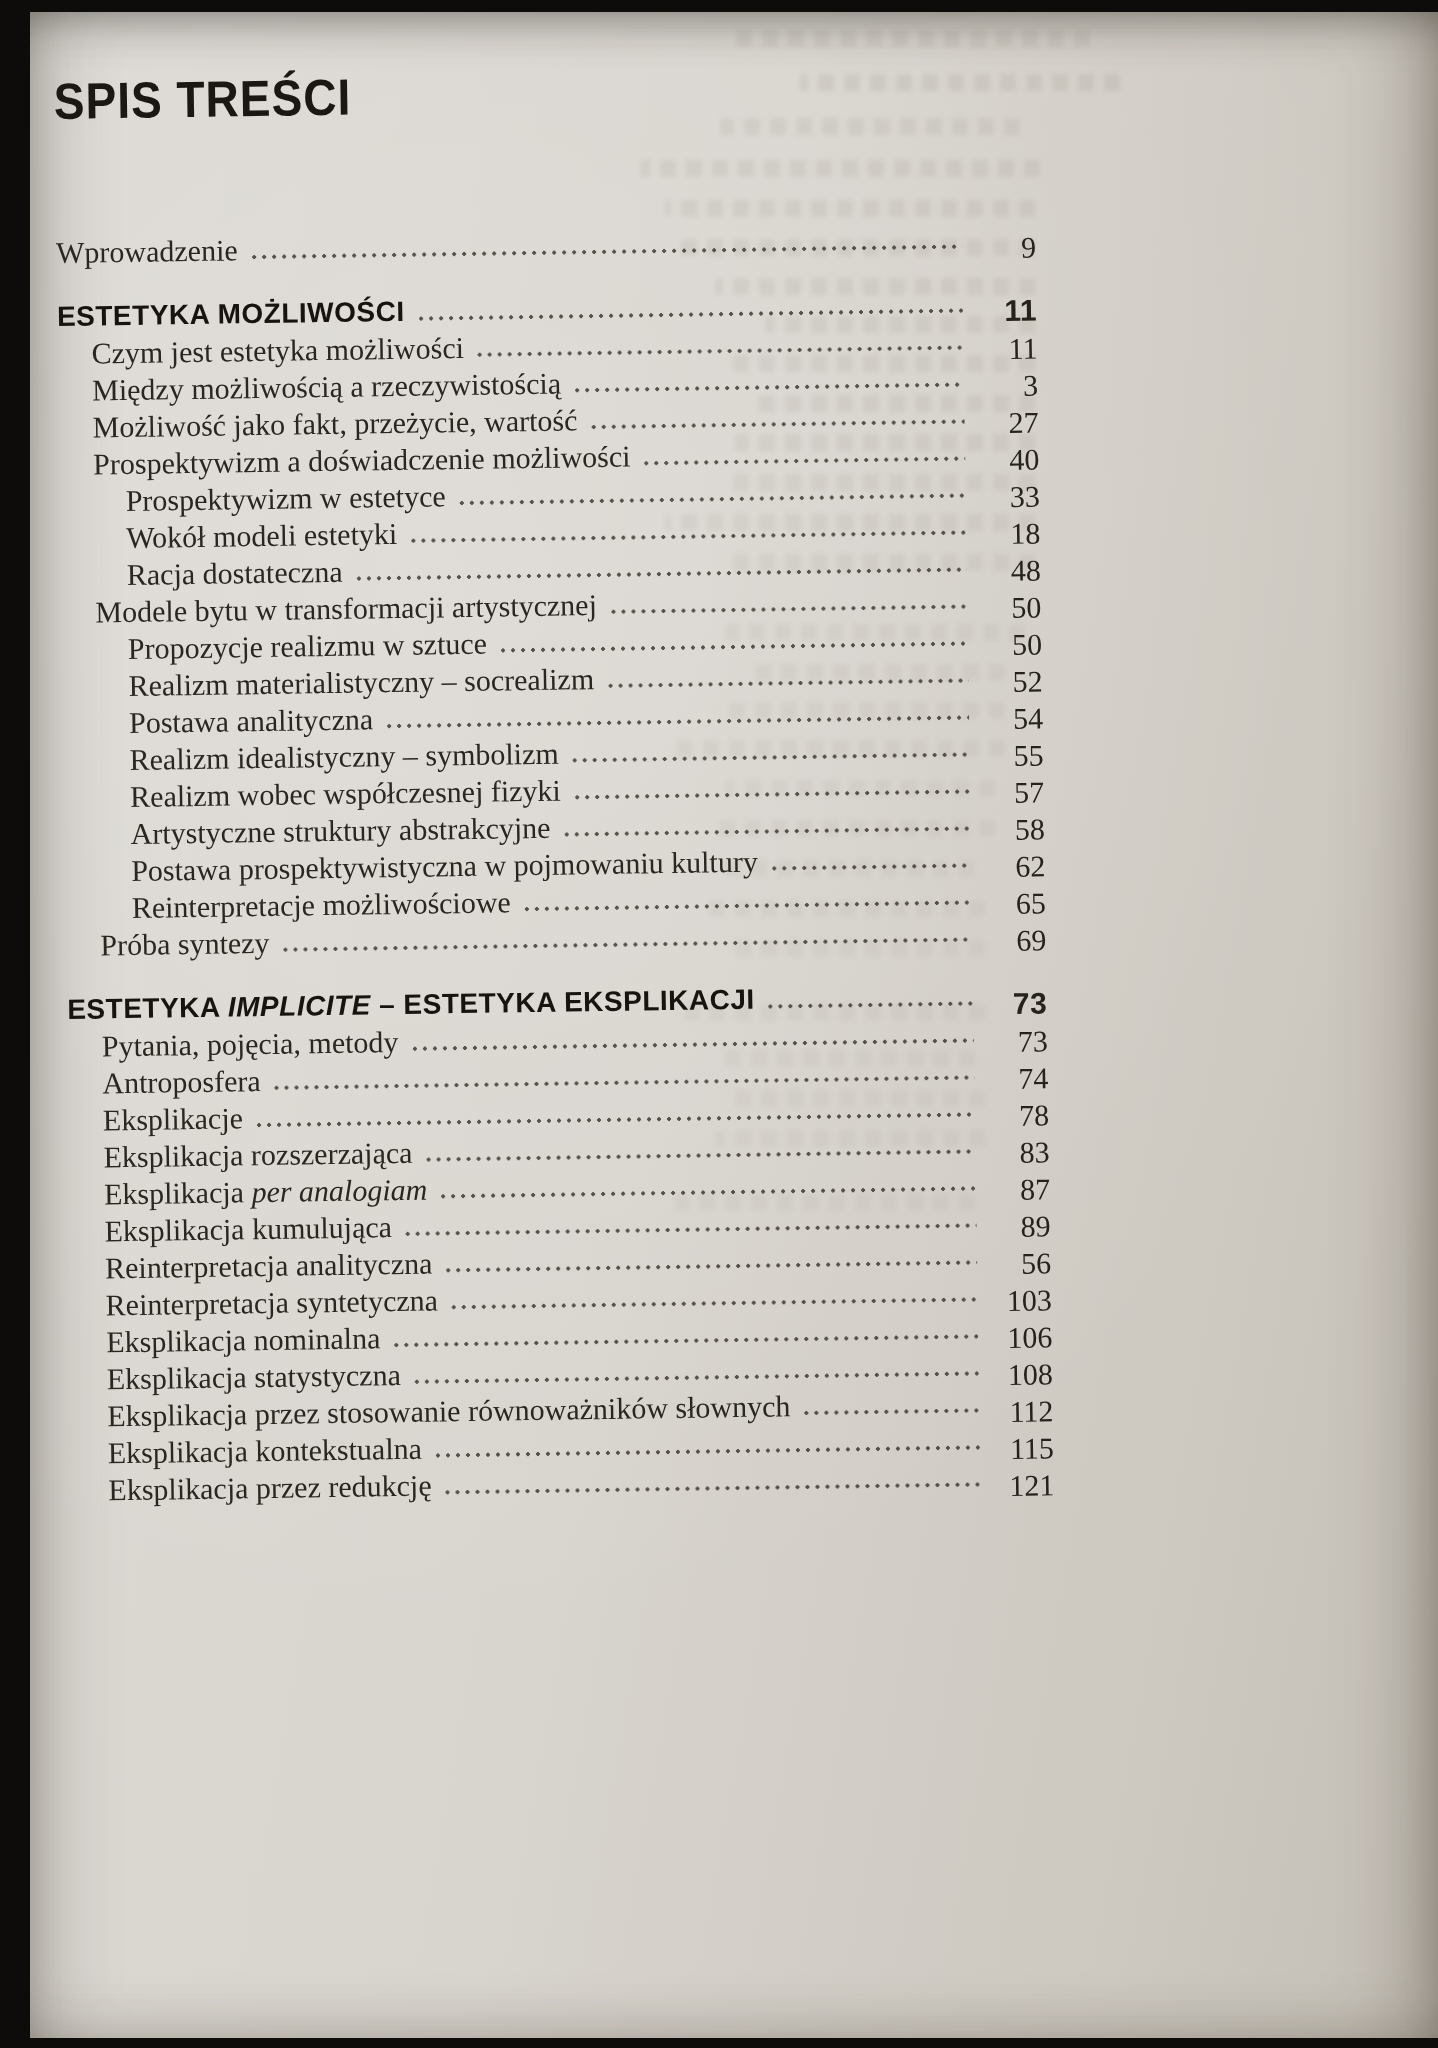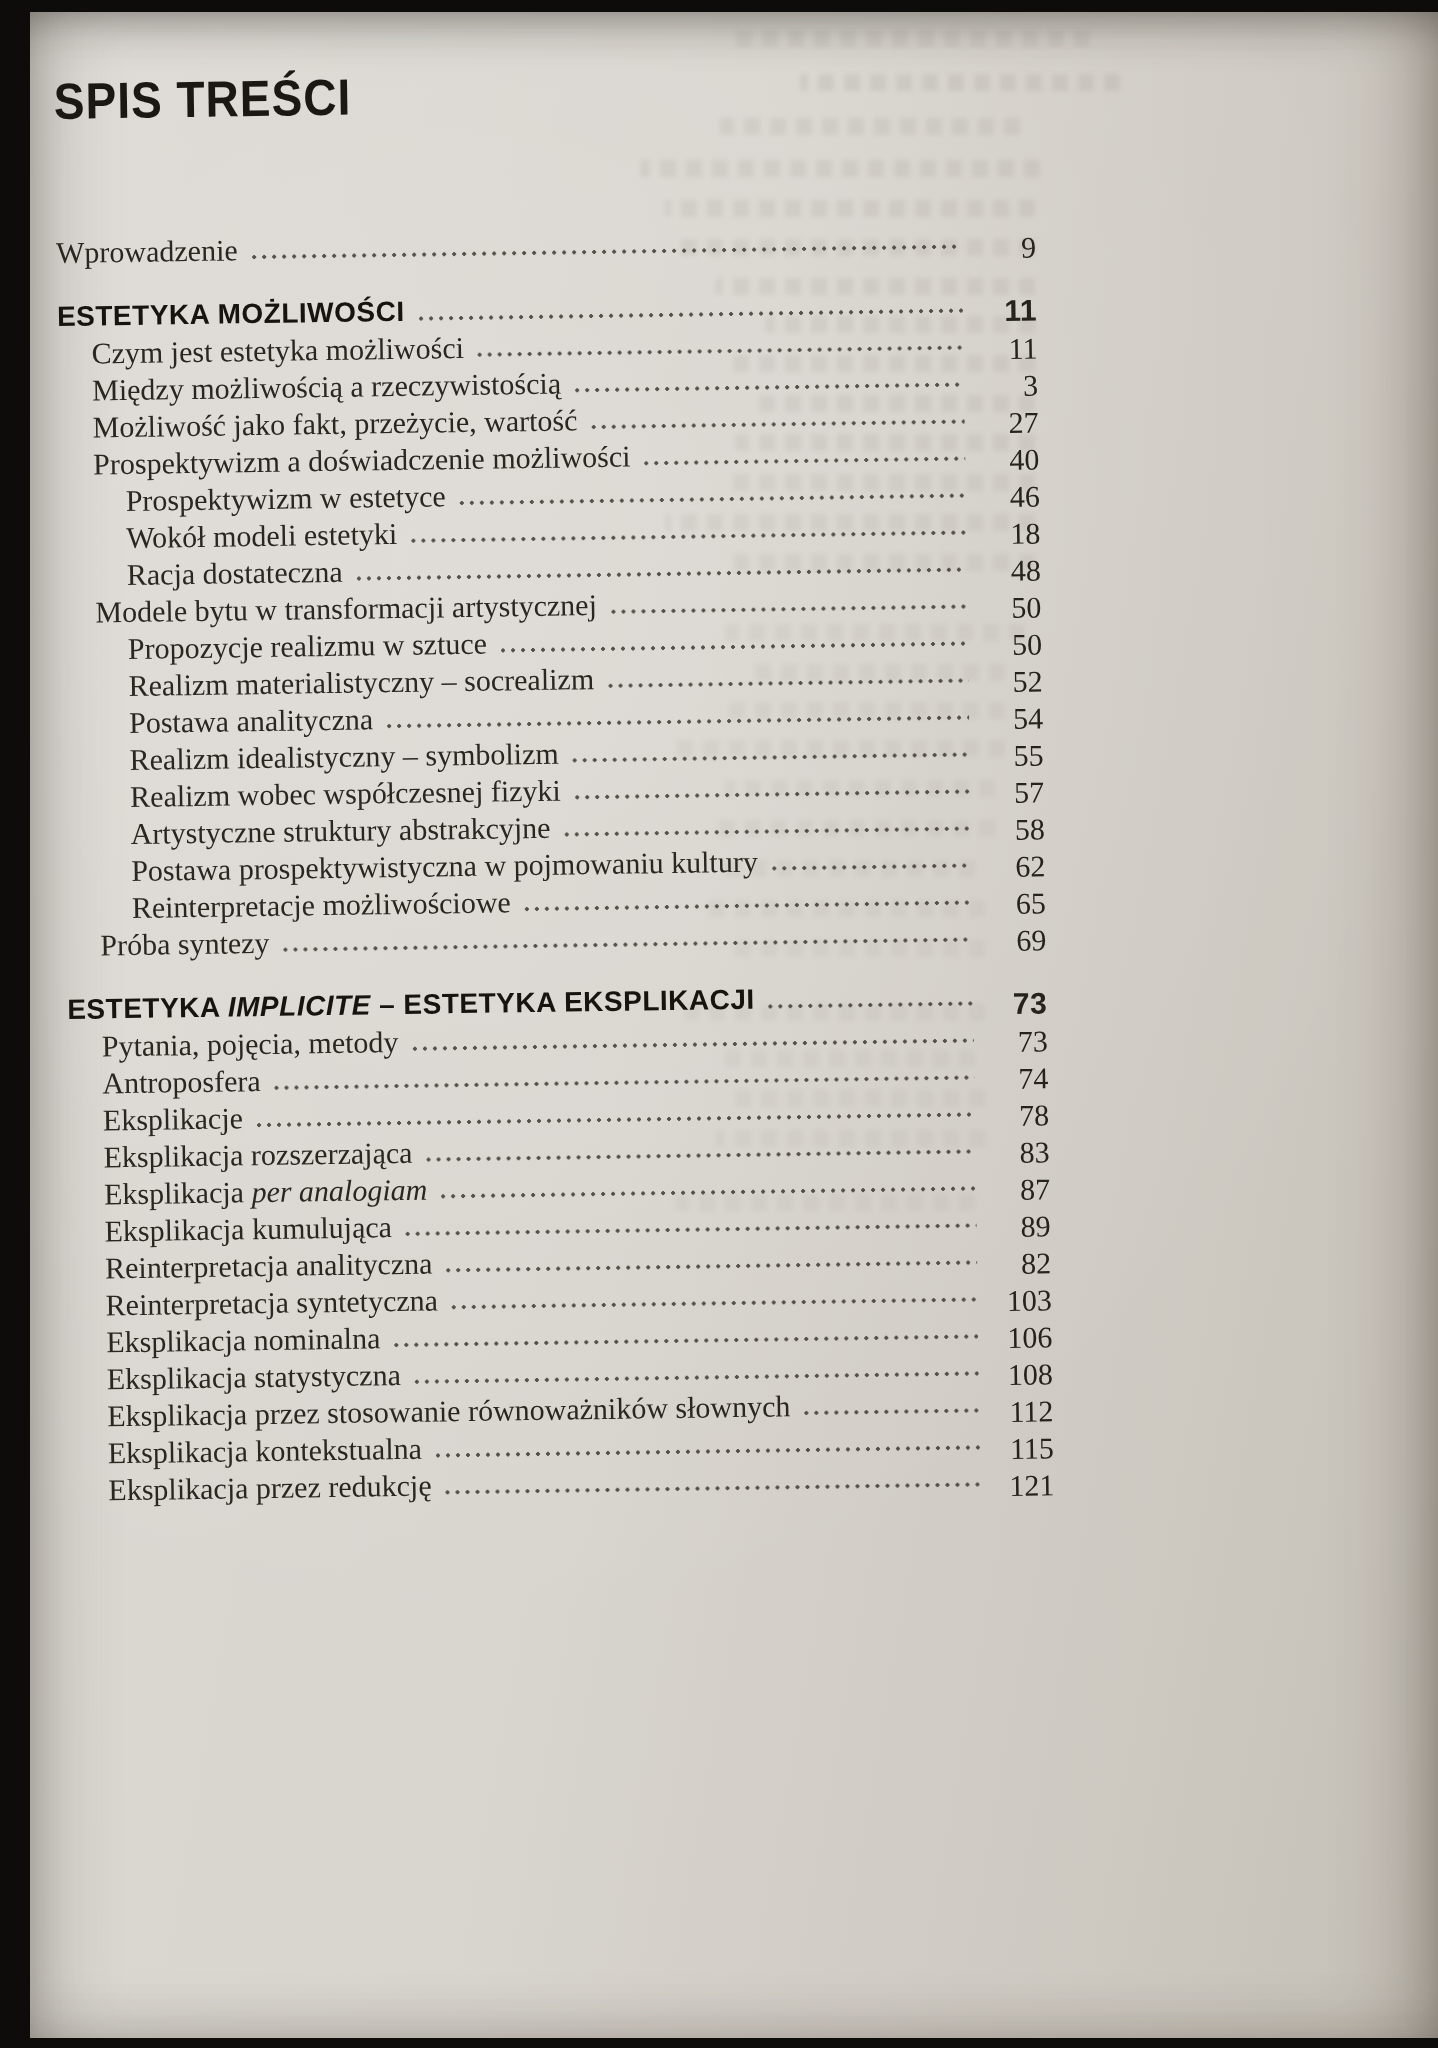--- a/index.html
+++ b/index.html
@@ -159,21 +159,21 @@
             <span class="pnum">27</span>
           </div>
           <div class="toc-row level1">
             <span class="label"><span>Prospektywizm a doświadczenie możliwości</span></span>
             <span class="dots"></span>
             <span class="pnum">40</span>
           </div>
           <div class="toc-row level2">
             <span class="label"><span>Prospektywizm w estetyce</span></span>
             <span class="dots"></span>
-            <span class="pnum">46</span>
+            <span class="pnum">33</span>
           </div>
           <div class="toc-row level2">
             <span class="label"><span>Wokół modeli estetyki</span></span>
             <span class="dots"></span>
             <span class="pnum">18</span>
           </div>
           <div class="toc-row level2">
             <span class="label"><span>Racja dostateczna</span></span>
             <span class="dots"></span>
             <span class="pnum">48</span>
@@ -259,21 +259,21 @@
             <span class="pnum">87</span>
           </div>
           <div class="toc-row level1">
             <span class="label"><span>Eksplikacja kumulująca</span></span>
             <span class="dots"></span>
             <span class="pnum">89</span>
           </div>
           <div class="toc-row level1">
             <span class="label"><span>Reinterpretacja analityczna</span></span>
             <span class="dots"></span>
-            <span class="pnum">82</span>
+            <span class="pnum">56</span>
           </div>
           <div class="toc-row level1">
             <span class="label"><span>Reinterpretacja syntetyczna</span></span>
             <span class="dots"></span>
             <span class="pnum">103</span>
           </div>
           <div class="toc-row level1">
             <span class="label"><span>Eksplikacja nominalna</span></span>
             <span class="dots"></span>
             <span class="pnum">106</span>

